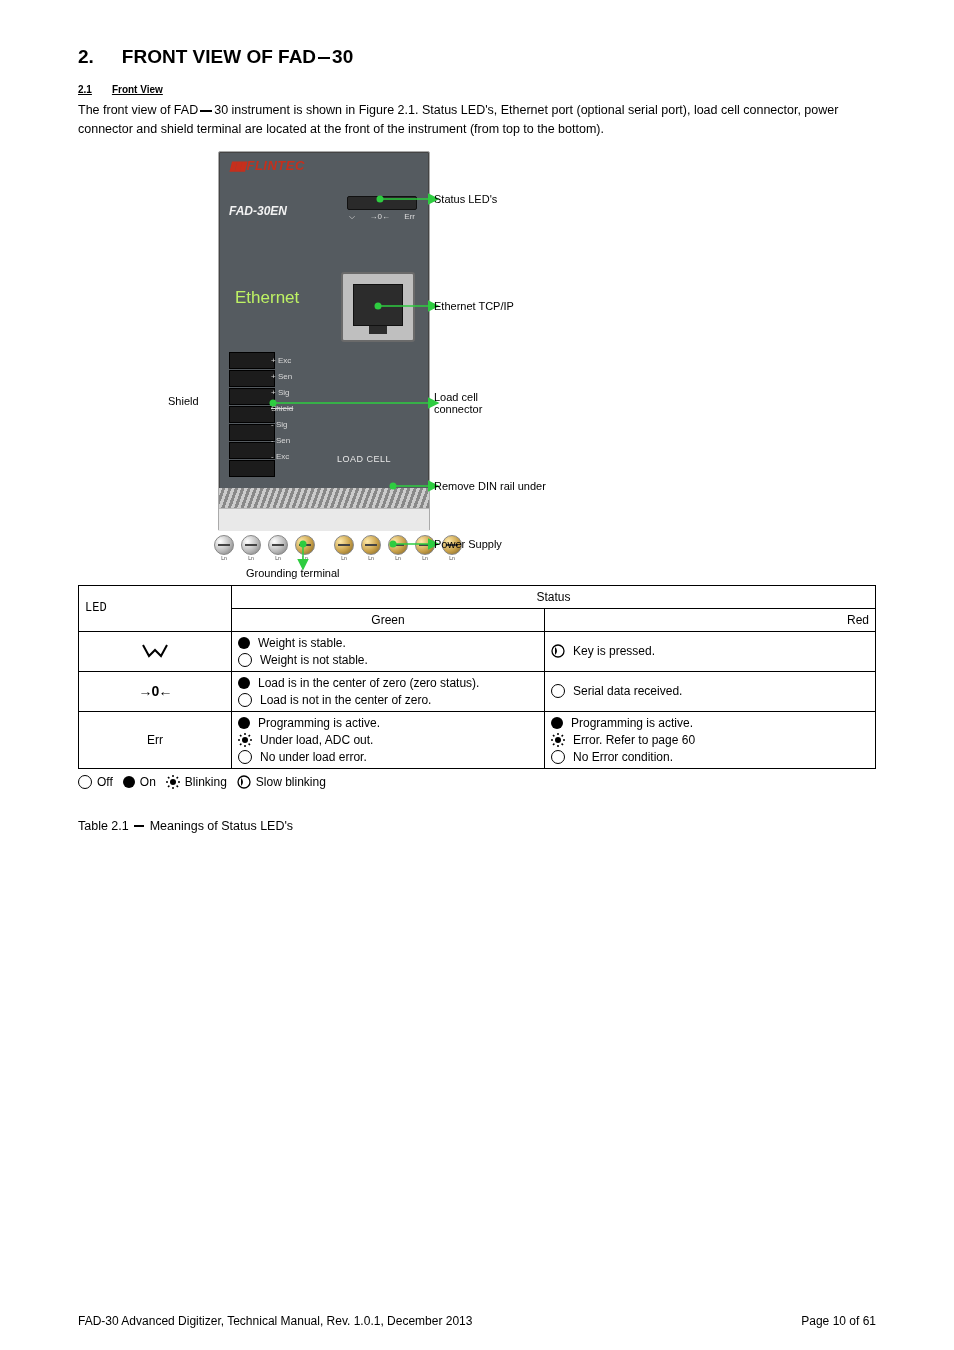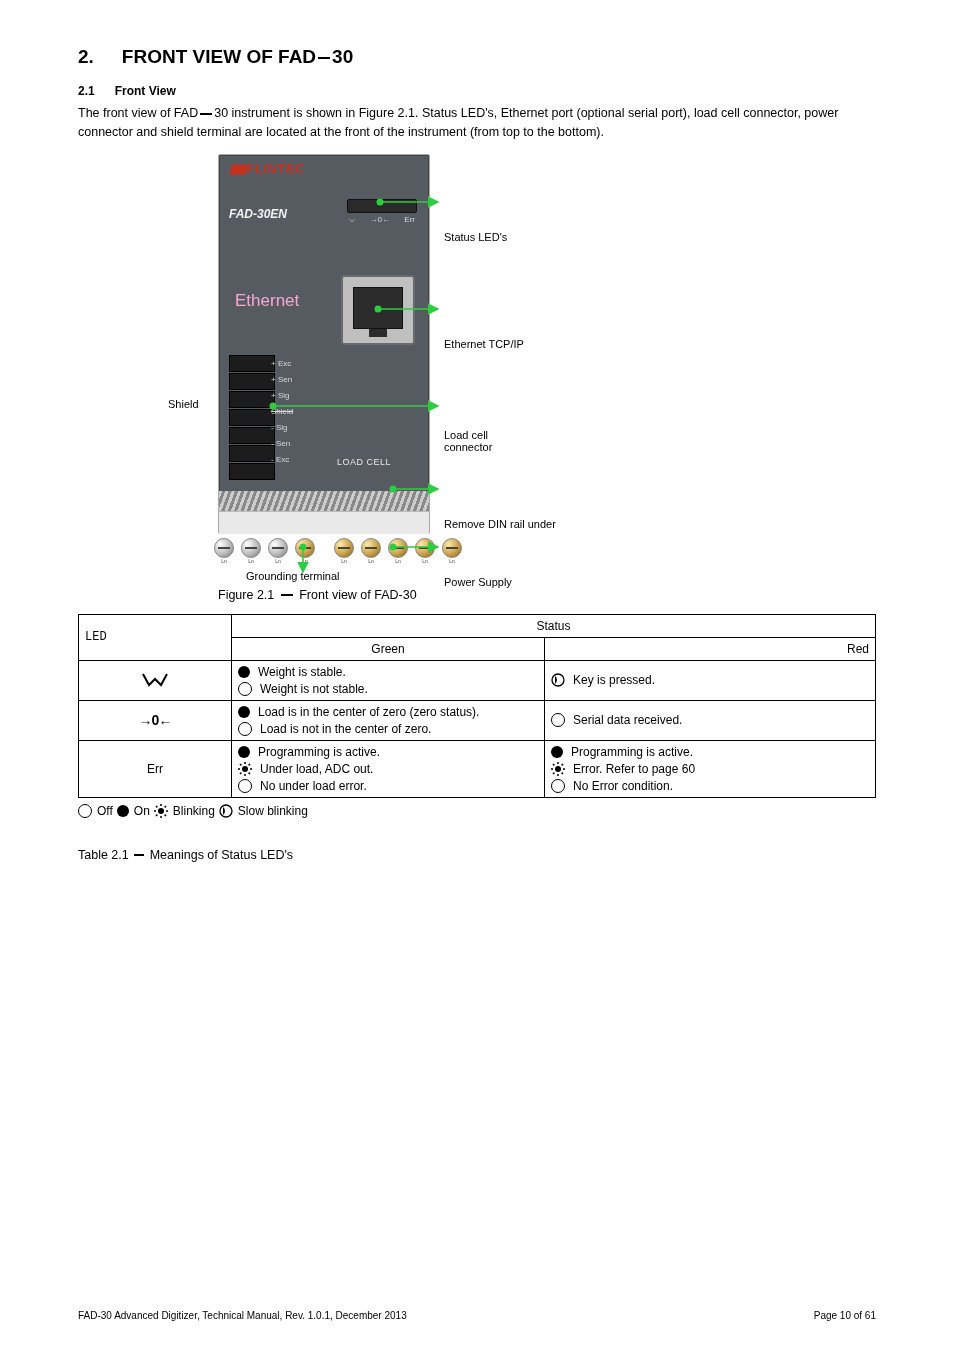--- a/index.html
+++ b/index.html
@@ -1,70 +1,70 @@
 <!DOCTYPE html>
 <html><head>
 <meta charset="utf-8">
 <style>
   html, body { margin:0; padding:0; background:#fff; color:#000; font-family:Arial, Helvetica, sans-serif; }
   .page { width:954px; min-height:1350px; position:relative; margin:0 auto; }
   .content { padding:40px 78px 30px 78px; font-size:14px; }
   h1, h2 { font-weight:bold; margin:0; }
   .sec { font-size:19px; margin:6px 0 10px 0; display:flex; align-items:center; }
   .sec .num { margin-right:28px; }
-  .sub { font-size:12px; margin:16px 0 6px 0; font-weight:bold; display:flex; align-items:center; }
+  .sub { font-size:10px; margin:16px 0 6px 0; font-weight:bold; display:flex; align-items:center;text-decoration:underline; }
   .sub .num { margin-right:20px; }
   .para { font-size:12.5px; line-height:1.5; margin:6px 0 10px 0; }
   .dash { display:inline-block; width:12px; border-top:2.2px solid #000; vertical-align:middle; margin:0 2px; }
   .figwrap { position:relative; margin:12px 0 4px 140px; width:440px; height:430px; }
   .device { position:absolute; left:0; top:0; width:210px; height:378px; background:#555b60; border:1px solid #aaa; border-radius:2px; box-shadow:inset 0 0 0 1px #444; }
   .brand { position:absolute; left:10px; top:6px; color:#c62f1c; font-weight:bold; font-size:13px; letter-spacing:0.5px; font-style:italic; }
   .brand .bars { letter-spacing:-2px; margin-right:2px; }
   .model { position:absolute; left:10px; top:24px; color:#f2f2f2; font-style:italic; font-weight:bold; font-size:12px;margin-top:28px; }
   .leds { position:absolute; right:12px; top:44px; width:70px; }
   .ledbox { height:12px; background:#2a2a2a; border:1px solid #111; border-radius:2px; }
   .ledlabels { color:#ddd; font-size:8px; display:flex; justify-content:space-between; padding:2px 2px 0 2px; }
-  .eth-label { position:absolute; left:16px; top:136px; color:#f9a8d4; font-size:17px; }
+  .eth-label { position:absolute; left:16px; top:136px; color:#bef264; font-size:17px; }
   .rj45 { position:absolute; right:14px; top:120px; width:70px; height:66px; background:#bfbfbf; border:2px solid #6a6a6a; border-radius:3px; }
   .rj45 .port { position:absolute; left:10px; top:10px; right:10px; bottom:14px; background:#2c2c2c; border:1px solid #111; }
   .rj45 .notch { position:absolute; left:26px; bottom:6px; width:18px; height:8px; background:#2c2c2c; }
   .tb { position:absolute; left:10px; top:200px; width:46px; }
   .tb-row { height:15px; background:#1c1c1c; margin-bottom:1px; border:1px solid #000; }
   .tb-labels { position:absolute; left:52px; top:201px; color:#d8d8d8; font-size:8px; line-height:16px; }
   .lc { position:absolute; left:118px; top:302px; color:#e8e8e8; font-size:9px; letter-spacing:0.5px; }
   .hatch { position:absolute; left:0; top:336px; width:210px; height:20px; background:repeating-linear-gradient(110deg,#ccc 0 3px,#888 3px 6px); }
   .bottom { position:absolute; left:0; top:356px; width:210px; height:22px; background:#e9e9e9; border-top:1px solid #bbb; }
   .screws { position:absolute; left:-4px; top:384px; display:flex; }
   .screw { width:18px; height:18px; border-radius:50%; background:radial-gradient(circle at 30% 30%, #fff, #bbb 55%, #777); border:1px solid #888; margin-right:7px; position:relative; }
   .screw.gold { background:radial-gradient(circle at 30% 30%, #ffe9a8, #c9a14a 55%, #7b5f22); }
   .screw .slot { position:absolute; left:3px; right:3px; top:8px; height:2px; background:#444; }
   .screw .lbl { position:absolute; top:19px; left:-2px; right:-2px; font-size:5px; color:#444; text-align:center; }
   .anno { position:absolute; font-size:11px; color:#000; }
-  .anno-right { left:226px;margin-top:35px; }
+  .anno-right { left:216px; }
   svg.overlay { position:absolute; left:0; top:0; width:100%; height:100%; pointer-events:none; }
   .figcap { font-size:12.5px; text-align:left; margin:4px 0 12px 140px; }
   table.status { border-collapse:collapse; width:100%; font-size:12px; }
   table.status th, table.status td { border:1px solid #000; padding:4px 6px; text-align:left; vertical-align:middle; }
   table.status th { font-weight:normal; }
   .cell-col1 { width:140px;font-family:Liberation Mono, monospace; }
   .cell-col2 { width:300px; }
   .ic { display:inline-block; vertical-align:middle; }
   .ic-zero { font-size:14px; font-weight:bold; letter-spacing:-1px; }
   .ic-scale svg { display:block; }
   .led-off { display:inline-block; width:12px; height:12px; border:1.2px solid #000; border-radius:50%; }
   .led-on { display:inline-block; width:12px; height:12px; background:#000; border-radius:50%; }
   .led-blink { display:inline-block; width:14px; height:14px; }
   .led-blink svg { display:block; }
   .led-slow { display:inline-block; width:14px; height:14px; }
   .led-slow svg { display:block; }
   .row-in { display:flex; flex-direction:column; gap:3px; }
   .row-line { display:flex; align-items:center; gap:8px; }
-  .legend { font-size:12px; margin-top:6px; display:flex; align-items:center; gap:4px; flex-wrap:wrap; }
+  .legend { font-size:12px; margin-top:6px; display:flex; align-items:center; gap:10px; flex-wrap:wrap; }
   .legend .item { display:flex; align-items:center; gap:5px; }
-  .footer { position:absolute; bottom:29px; left:78px; right:78px; font-size:10px; color:#000; display:flex; justify-content:space-between;text-align:center; }
+  .footer { position:absolute; bottom:22px; left:78px; right:78px; font-size:12px; color:#000; display:flex; justify-content:space-between;text-align:center; }
 </style>
 </head>
 <body>
 
 <div class="page">
   <div class="content">
 
     <h1 class="sec">
       <span class="num">2.</span>
       <span>
@@ -196,24 +196,20 @@
       <div class="anno anno-right" style="top:42px">Status LED's</div>
       <div class="anno anno-right" style="top:149px">Ethernet TCP/IP</div>
       <div class="anno anno-right" style="top:240px; white-space:pre-line">Load cell
 connector</div>
       <div class="anno anno-right" style="top:329px">Remove DIN rail under</div>
       <div class="anno anno-right" style="top:387px">Power Supply</div>
       <div class="anno" style="left:-50px; top:244px">Shield</div>
       <div class="anno" style="left:28px; top:416px">Grounding terminal</div>
     </div>
 
-    <div class="figcap">
-      <span>Figure 2.1</span>
-      <span class="dash" style="margin:0 3px"></span><span> Front view of FAD-30</span>
-    </div>
 
     <table class="status">
       <tbody>
           <tr>
         <th class="cell-col1" rowspan="2">LED</th>
         <th colspan="2" style="text-align:center">Status</th>
       </tr>
       <tr>
         <th class="cell-col2" style="text-align:center">Green</th>
         <th style="text-align:right">Red</th>

